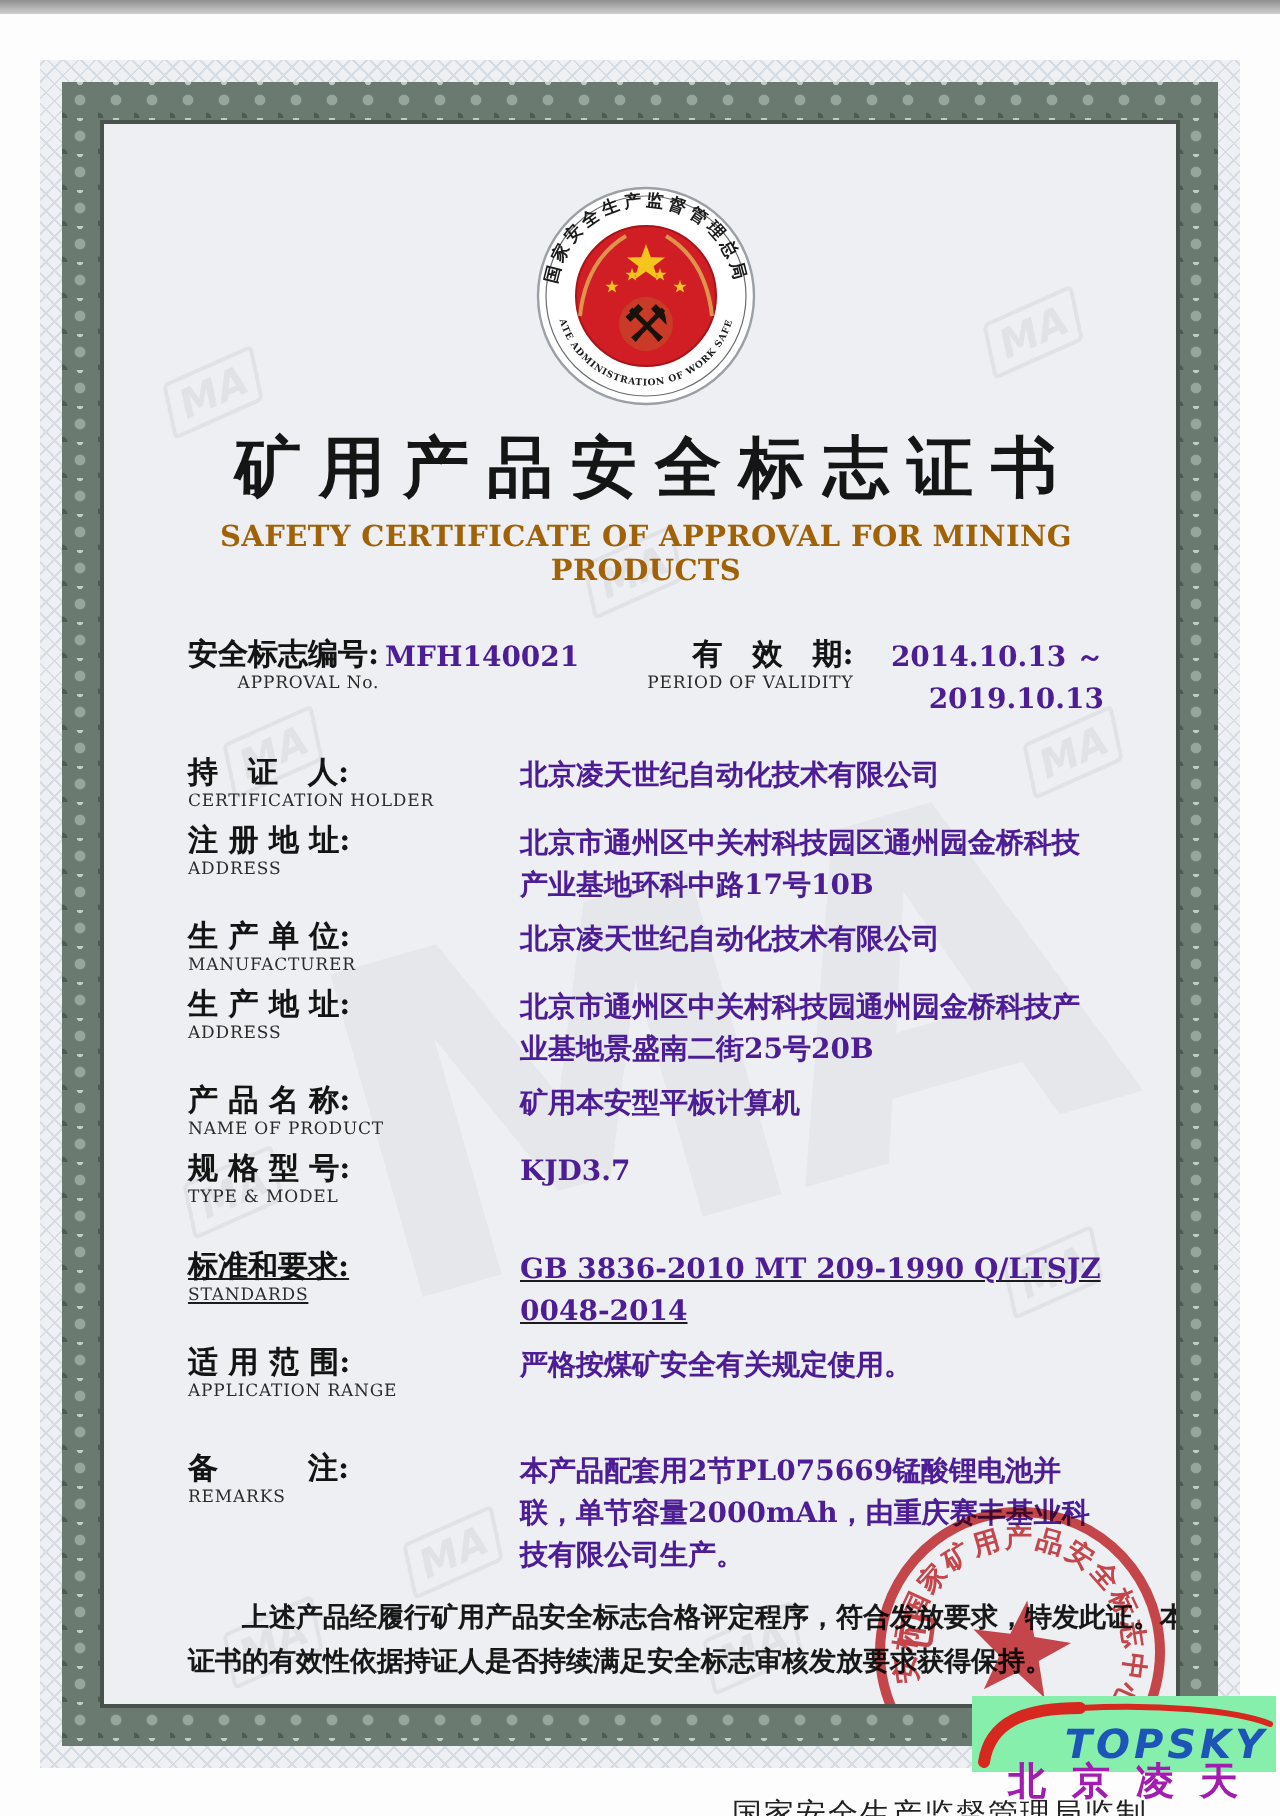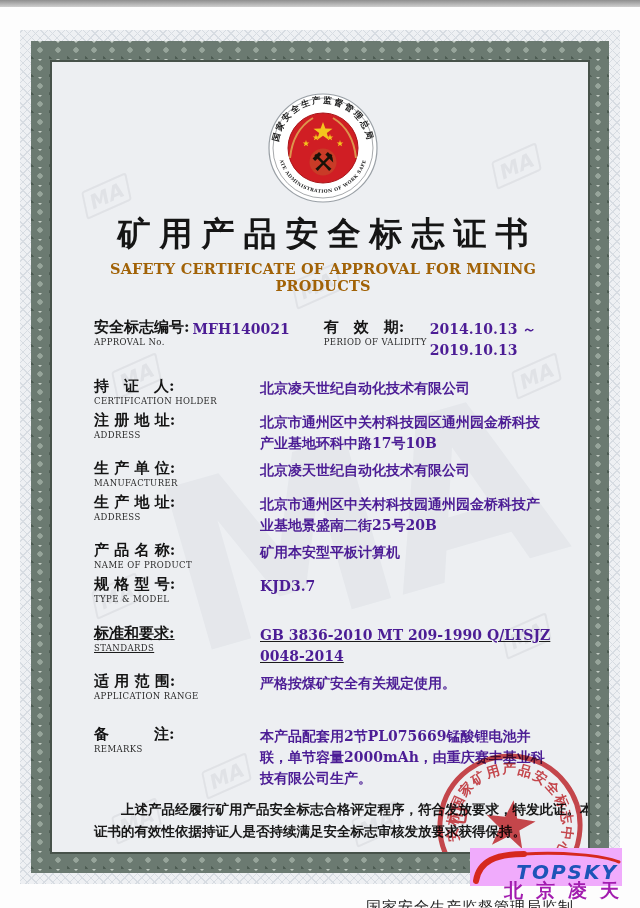--- a/index.html
+++ b/index.html
@@ -31,34 +31,34 @@
   .emblem-wrap{text-align:center;margin-top:30px;}
   .cert-title{margin-top:4px;text-align:center;font-size:33px;font-weight:700;
       letter-spacing:9px;padding-left:9px;color:#151515;}
   .cert-subtitle{text-align:center;font-size:14.5px;font-weight:700;letter-spacing:0.2px;
       margin-top:3px;color:#a16207;}
   .row{display:flex;margin-top:5px;align-items:flex-start;gap:48px;}
   .lab{flex:none;width:118px;}
   .lab .zh{font-size:15px;font-weight:700;white-space:pre;color:#141414;}
   .lab .en{font-size:8.5px;letter-spacing:0.4px;margin-top:0px;color:#2a2a2a;white-space:nowrap;}
   .val{font-size:14px;font-weight:700;line-height:1.5;padding-top:1px;color:#4c1d95;}
-  .row-pair{display:flex;margin-top:24px;}
+  .row-pair{display:flex;margin-top:24px;text-align:right;}
   .pair{display:flex;}
   .pair .lab{width:auto;margin-right:3px;}
   .pair .val{padding-top:1px;}
   .gap-std{margin-top:20px;text-decoration:underline;}
   .declaration{margin-top:10px;font-size:13.5px;font-weight:600;line-height:1.62;
       text-indent:2em;color:#181818;width:506px;}
   .issued{margin-left:252px;margin-top:10px;}
   .issued .zh{font-size:17px;font-weight:700;letter-spacing:6px;}
   
   .seal{position:absolute;left:378px;top:684px;width:160px;height:160px;
       transform:rotate(8deg);mix-blend-mode:multiply;opacity:0.92;pointer-events:none;}
   
-  .topsky{position:absolute;right:18px;top:848px;width:152px;height:38px;background:#f0abfc;}
+  .topsky{position:absolute;right:2px;top:848px;width:152px;height:38px;background:#86efac;}
   .topsky .brand{font-family:"DejaVu Sans","Liberation Sans",sans-serif;font-style:italic;
       font-weight:800;font-size:20px;color:#1d54b8;letter-spacing:2px;text-align:right;
       margin:12px 4px 0 0;}
   .topsky svg{position:absolute;left:0;top:0;}
   .footer-text{position:absolute;right:8px;top:878px;width:300px;height:28px;}
   .footer-text .small{position:absolute;right:58px;top:20px;font-size:15px;color:#222;
       letter-spacing:1px;white-space:nowrap;}
   .footer-text .big{position:absolute;right:0;top:0;font-size:19px;font-weight:700;
       letter-spacing:13px;color:#a21caf;white-space:nowrap;}
 </style>

